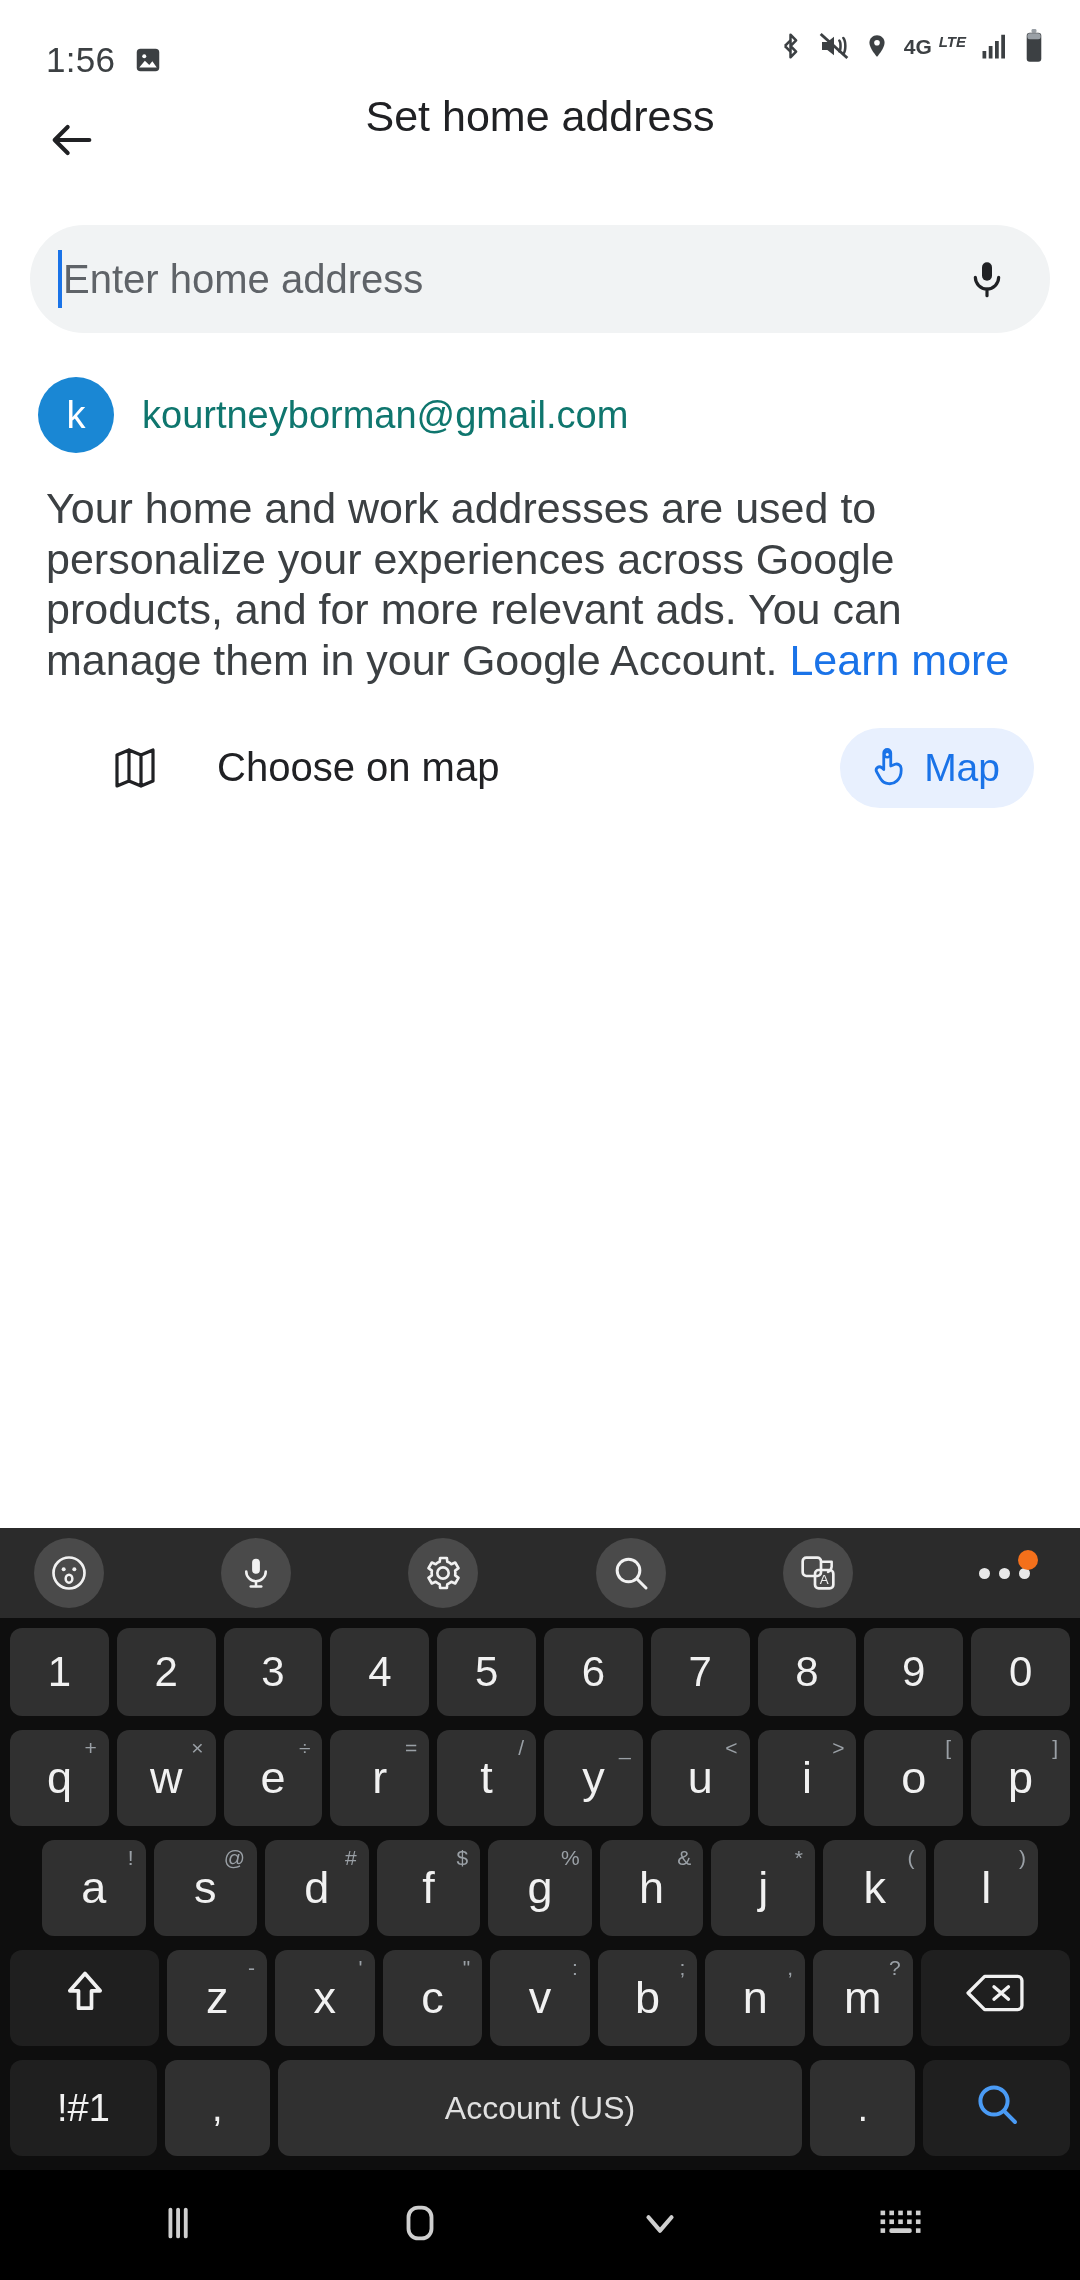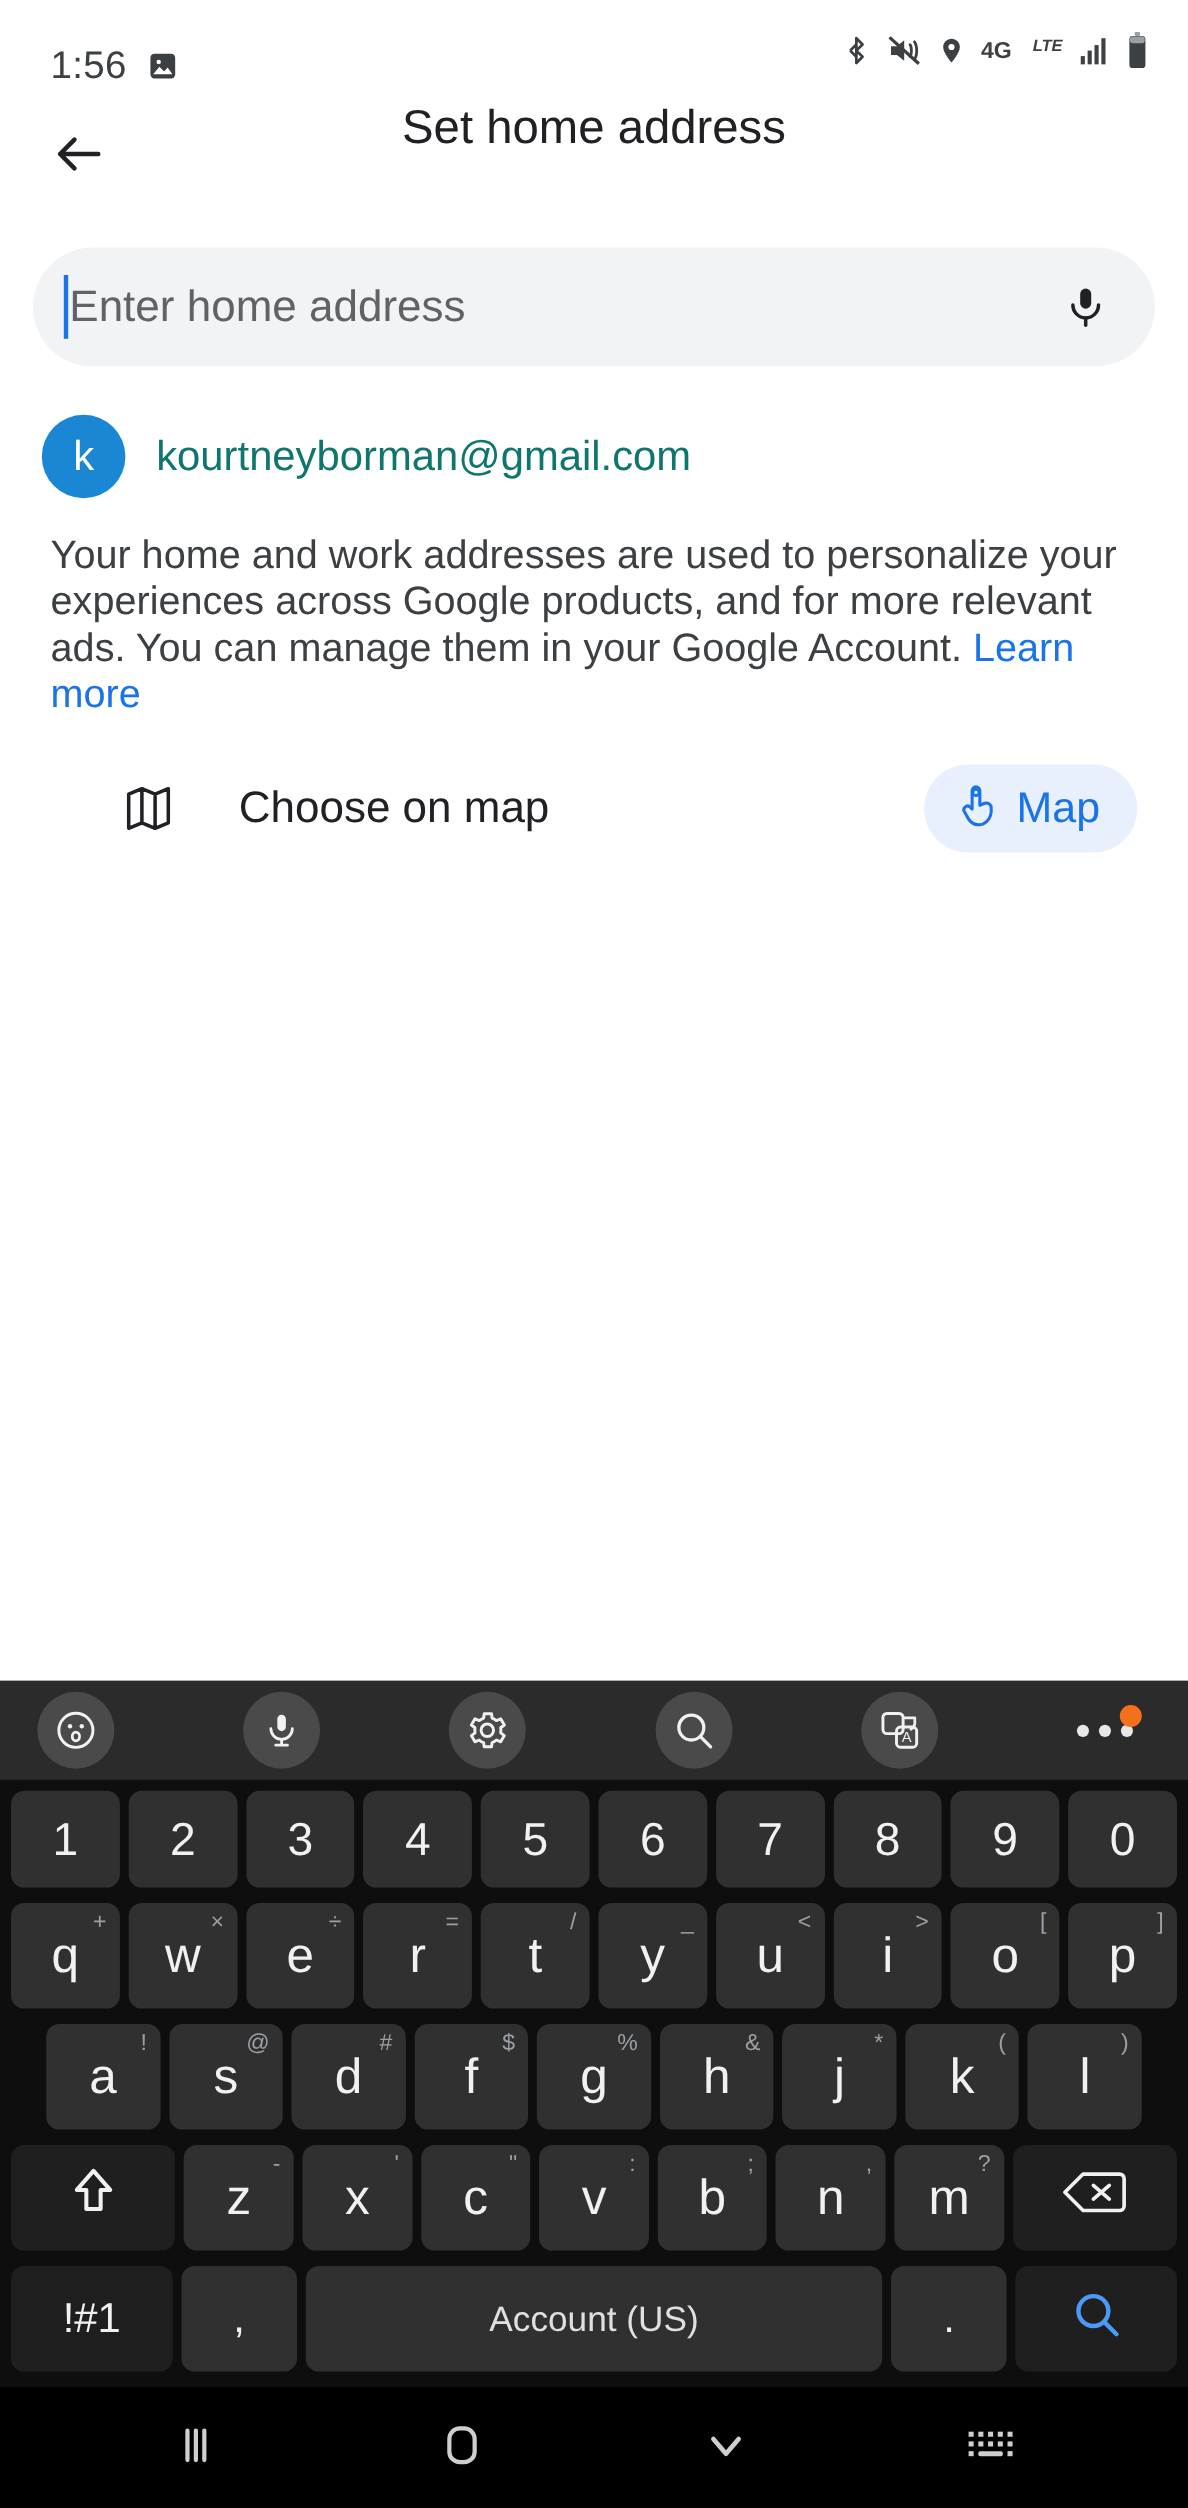--- a/index.html
+++ b/index.html
@@ -56,21 +56,21 @@
     width:76px; height:76px; border-radius:50%;
     background:#1a87d4; color:#fff;
     display:flex; align-items:center; justify-content:center;
     font-size:38px; line-height:1;
   }
   .account-email { font-size:38px; color:#0f766e; }
 
   
   .desc {
     padding:30px 40px 0 46px;
-    font-size:36px; line-height:1.18; color:#3c4043;
+    font-size:43px; line-height:1.18; color:#3c4043;
   }
   .desc a { color:#1a73e8; text-decoration:none; }
 
   
   .map-row {
     display:flex; align-items:center;
     padding:42px 46px 0 70px;
     margin-left:37px;
   }
   .map-icon { width:56px; display:flex; align-items:center; justify-content:center; }
@@ -167,21 +167,21 @@
           </svg>
       </span>
       <span class="sb-icon">
         <svg width="26" height="32" viewBox="0 0 24 24">
             <path d="M12 2C8.1 2 5 5.1 5 9c0 5.2 7 13 7 13s7-7.8 7-13c0-3.9-3.1-7-7-7z" fill="#3c4043"></path>
             <circle cx="12" cy="9" r="2.6" fill="#fff"></circle>
           </svg>
       </span>
       <span class="sb-icon" style="display:flex;flex-direction:row;align-items:flex-start;line-height:1;">
         <span style="font-size:21px;font-weight:bold;">4G</span>
-        <span style="font-size:15px;font-weight:bold;font-style:italic;margin-left:19px;margin-top:-2px;">LTE</span>
+        <span style="font-size:15px;font-weight:bold;font-style:italic;margin-left:7px;margin-top:-2px;">LTE</span>
       </span>
       <span class="sb-icon">
         <svg width="30" height="30" viewBox="0 0 24 24">
           <rect x="2" y="16" width="3" height="6" fill="#3c4043"></rect>
           <rect x="7" y="12" width="3" height="10" fill="#3c4043"></rect>
           <rect x="12" y="8" width="3" height="14" fill="#3c4043"></rect>
           <rect x="17" y="3" width="3" height="19" fill="#3c4043"></rect>
         </svg>
       </span>
       <span class="sb-icon">

